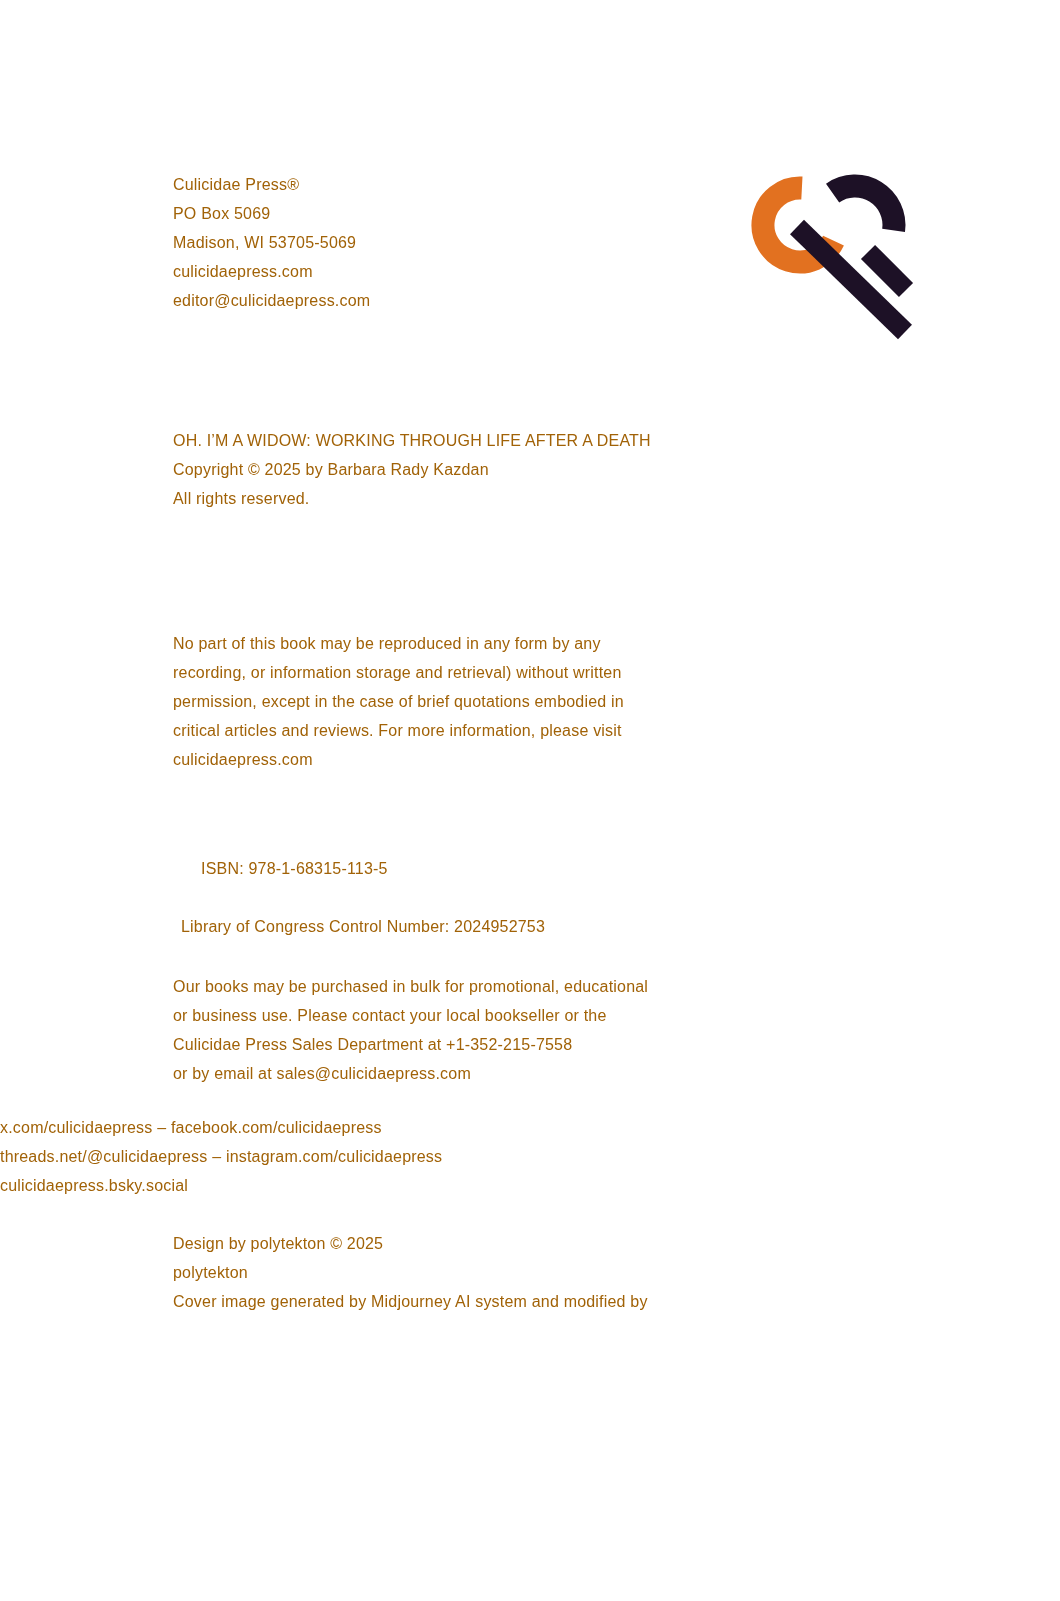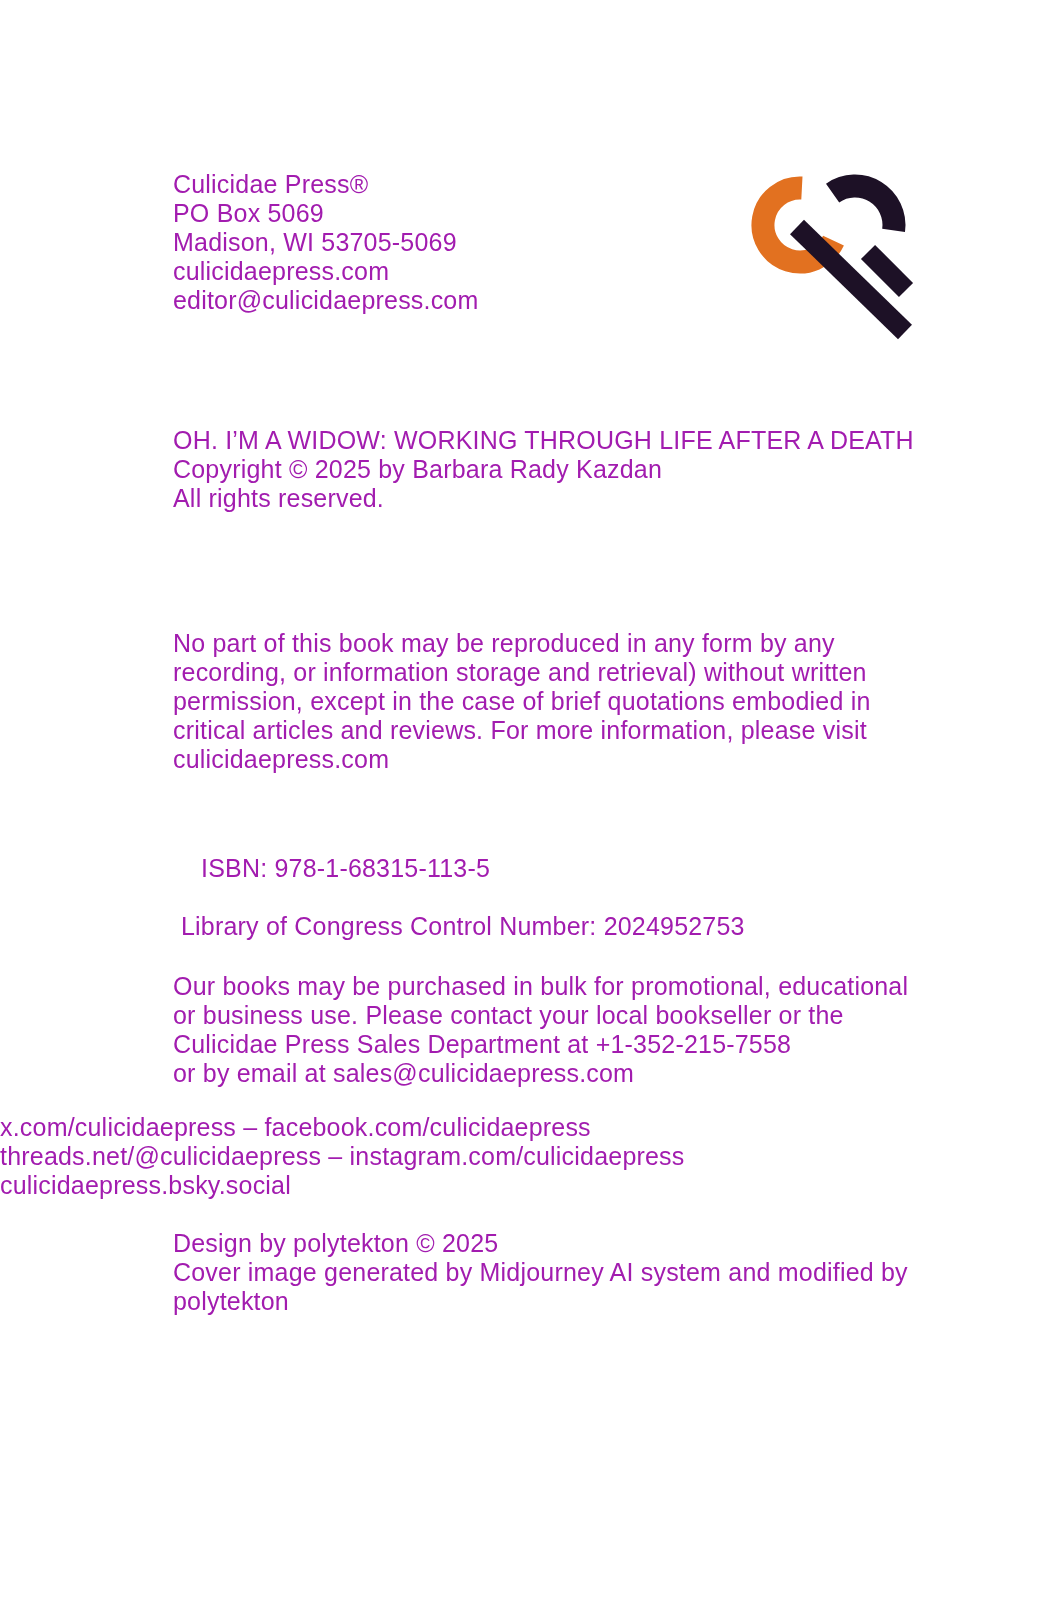--- a/index.html
+++ b/index.html
@@ -3,24 +3,24 @@
 <meta charset="utf-8">
 <style>
   html, body { margin: 0; padding: 0; background: #ffffff; }
   .page {
     position: relative;
     width: 1032px;
     height: 1601px;
     background: #ffffff;
     overflow: hidden;
     font-family: "Liberation Sans", sans-serif;
-    font-size: 25px;
+    font-size: 16px;
     line-height: 29px;
     letter-spacing: 0.2px;
-    color: #a21caf;
+    color: #a16207;
   }
   .block {
     position: absolute;
     left: 173px;
     white-space: nowrap;
   }
   .address-block   { top: 170px; }
   .logo-block      { position: absolute; left: 733px; top: 166px; width: 182px; height: 178px; }
   .logo-block svg  { display: block; width: 182px; height: 178px; }
   .title-block     { top: 426px; }
@@ -79,17 +79,17 @@
     </div>
 
   <div class="block social-block">
       <div>x.com/culicidaepress – facebook.com/culicidaepress</div>
       <div>threads.net/@culicidaepress – instagram.com/culicidaepress</div>
       <div>culicidaepress.bsky.social</div>
     </div>
 
   <div class="block credits-block">
       <div>Design by polytekton © 2025</div>
+      <div>polytekton</div>
       <div>Cover image generated by Midjourney AI system and modified by</div>
-      <div>polytekton</div>
     </div>
 
 </div>
 
 </body></html>

